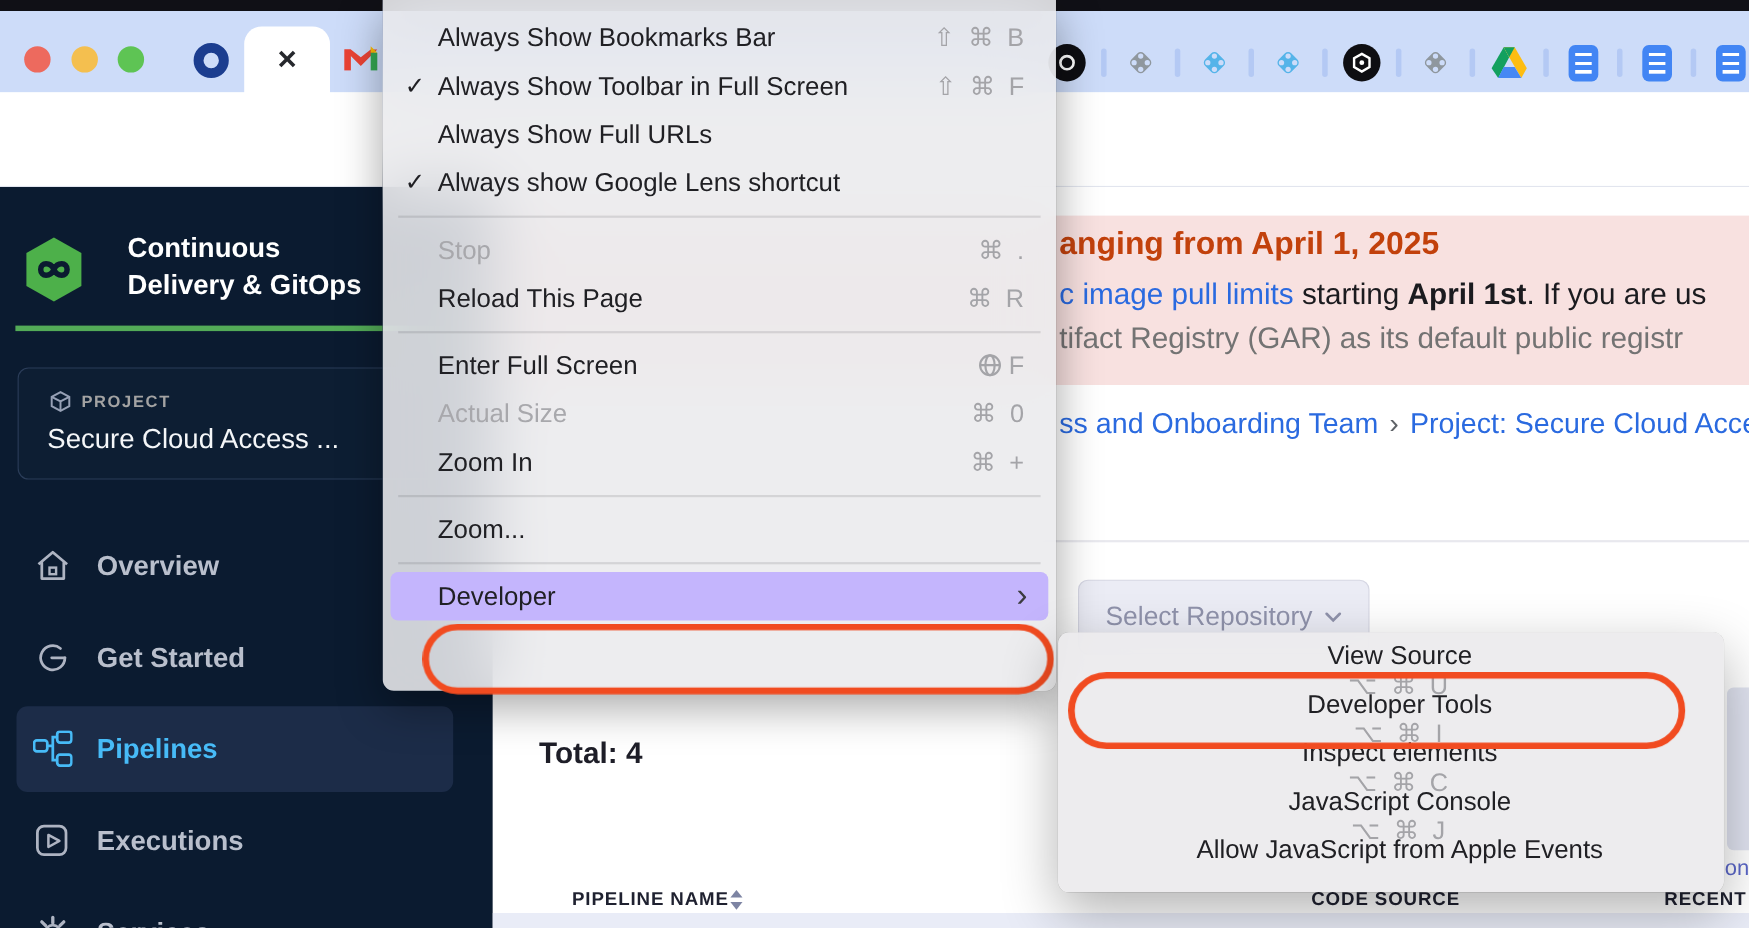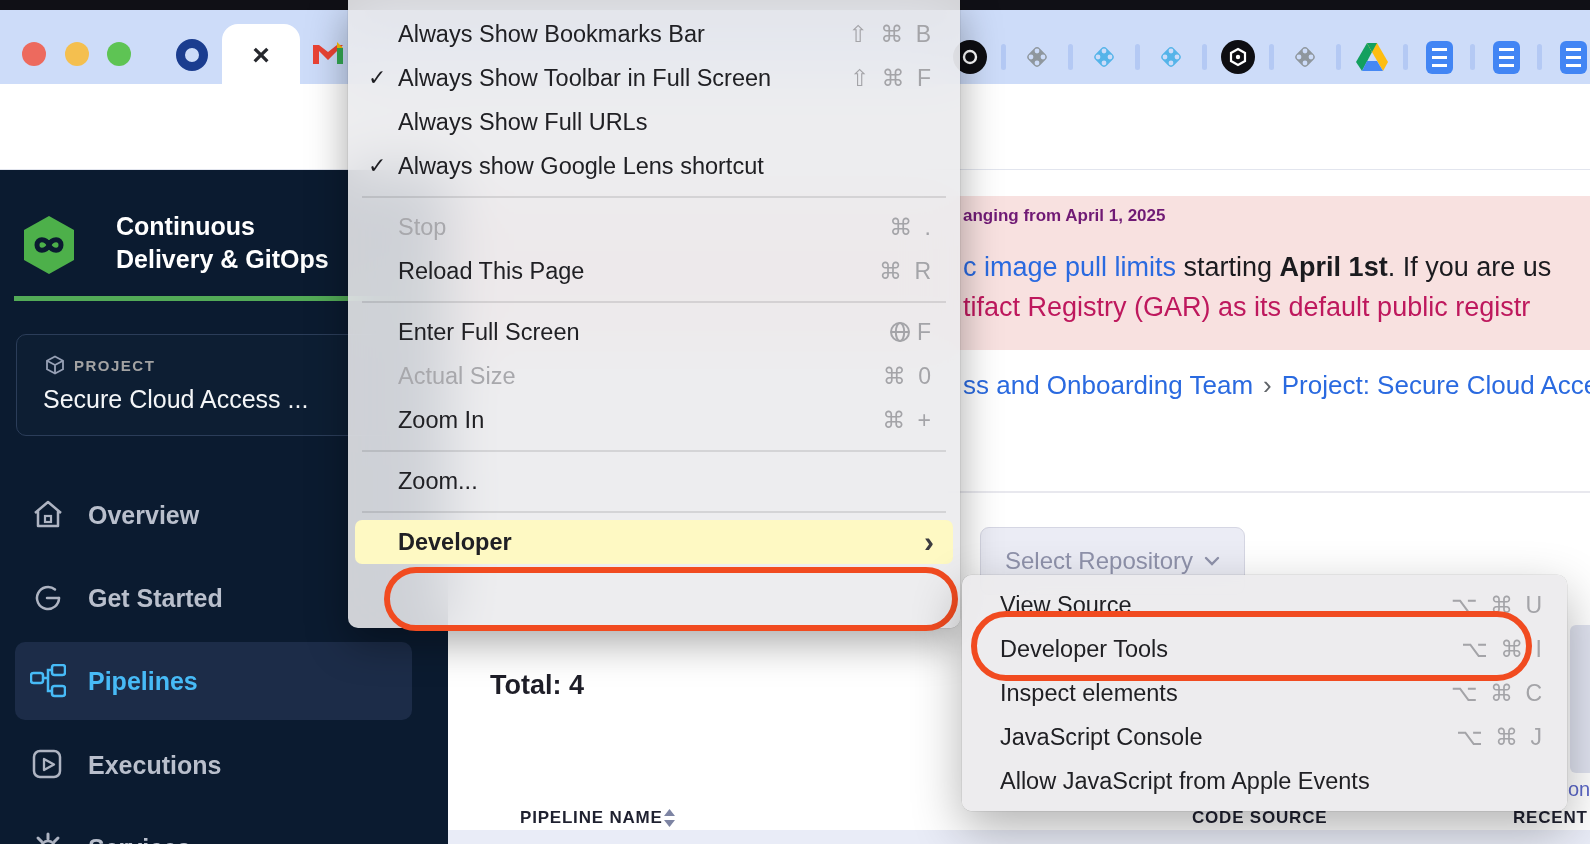--- a/index.html
+++ b/index.html
@@ -48,23 +48,23 @@
   .project-name { left:26px; top:50px; font-size:25px; color:#f4f6f8; }
   .navitem { left:0; width:448px; height:60px; display:flex; align-items:center;font-weight:bold; }
   .navitem .nicon { position:absolute; left:30px; width:36px; height:36px; display:flex; align-items:center; justify-content:center; }
   .navitem .nlabel { position:absolute; left:88px; font-size:25px; color:#b9bfcc; }
   .nav-active-bg { left:15px; top:472px; width:397px; height:78px; border-radius:10px; background:#1c2c48; }
   .navitem.active .nlabel { color:#47bbf7; }
 
   
   .content { left:448px; top:170px; width:1142px; height:674px; background:#ffffff; }
   .banner { left:0; top:26px; width:1142px; height:154px; background:#f8e1e0; overflow:hidden; }
-  .banner-heading { left:515px; top:10px; font-size:17px; font-weight:bold; color:#701a75; white-space:nowrap; }
+  .banner-heading { left:515px; top:10px; font-size:29px; font-weight:bold; color:#c2410c; white-space:nowrap; }
   .banner-line1 { left:515px; top:56px; font-size:27px; color:#1b1b1f; white-space:nowrap; }
-  .banner-line2 { left:515px; top:96px; font-size:27px; color:#be185d; white-space:nowrap; }
+  .banner-line2 { left:515px; top:96px; font-size:27px; color:#737373; white-space:nowrap; }
   .blink { color:#2a6ae0; }
   .bbold { font-weight:bold; }
   .breadcrumb { left:515px; top:200px; font-size:26px; white-space:nowrap; }
   .crumb { color:#2a6ae0; }
   .crumb-sep { color:#5f6368; padding:0 10px; }
   .divider { left:0; top:321px; width:1142px; height:2px; background:#e8e8ee; }
   .select-repo { left:532px; top:357px; width:265px; height:68px; border-radius:9px; background:#ebecf5; border:1.5px solid #d5d6e3; display:flex; align-items:center; justify-content:space-between; padding:0 24px; }
   .select-repo .srlabel { font-size:24px; color:#8f92ab; }
   .total { left:42px; top:500px; font-size:27px; font-weight:bold; color:#1e1e28; }
   .th { top:638px; font-size:17px; font-weight:bold; letter-spacing:0.8px; color:#1f2130; white-space:nowrap; }
@@ -84,34 +84,34 @@
     border-radius:0 0 10px 10px;
     box-shadow:0 14px 40px rgba(0,0,0,0.35), 0 0 0 0.5px rgba(0,0,0,0.12);
     padding-top:12px; z-index:40;
   }
   .mi { position:relative; height:44px; display:flex; align-items:center; padding:0 26px 0 50px; }
   .mi .check { position:absolute; left:20px; width:26px; font-size:22px; color:#1f1f23; }
   .mi .lbl { flex:1; font-size:23.5px; color:#202024; }
   .mi .sc { font-size:23px; color:#a4a4a8; letter-spacing:3px; display:flex; align-items:center; gap:6px; }
   .mi.dim .lbl { color:#a8a8ac; }
   .mi .arrow { font-size:30px; color:#3c3c40; line-height:20px; }
-  .mi.hl { background:#fef9c3; border-radius:7px; margin:0 7px; padding:0 19px 0 43px;font-weight:bold; }
+  .mi.hl { background:#c4b5fd; border-radius:7px; margin:0 7px; padding:0 19px 0 43px; }
   .msep { height:17px; display:flex; align-items:center; padding:0 14px; }
   .msep div { width:100%; height:2px; background:rgba(60,60,67,0.14); }
 
   .submenu {
     left:962px; top:575px; width:605px; height:236px;
     background:rgba(235,234,237,0.92);
     -webkit-backdrop-filter:blur(28px) saturate(140%);
     backdrop-filter:blur(28px) saturate(140%);
     border-radius:10px;
     box-shadow:0 18px 50px rgba(0,0,0,0.30), 0 0 0 0.5px rgba(0,0,0,0.12);
     padding:8px 0; z-index:50;
   }
-  .submenu .mi { padding:0 22px 0 38px; }
+  .submenu .mi { padding:0 22px 0 38px;flex-direction:column; }
 
   .ring { border:6px solid #f14b20; z-index:45; }
   .ring1 { left:384px; top:567px; width:574px; height:64px; border-radius:32px; }
   .ring2 { left:971px; top:611px; width:561px; height:70px; border-radius:35px; z-index:60; }
 
   svg { display:block; }
 </style>
 </head>
 <body>
 

